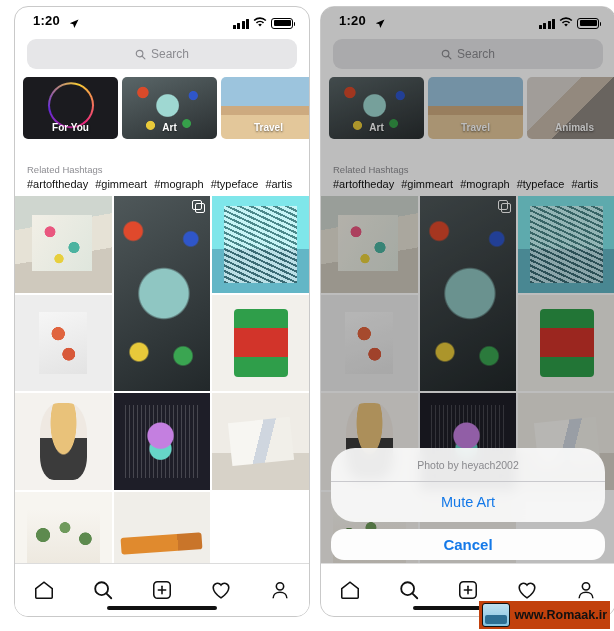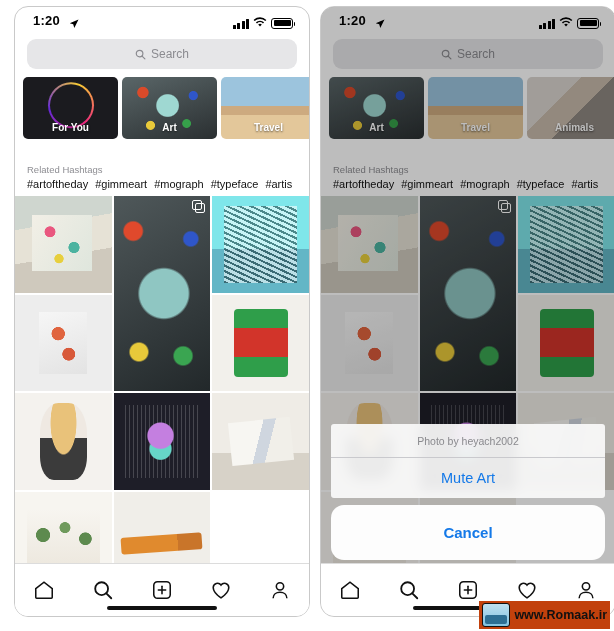--- a/index.html
+++ b/index.html
@@ -197,33 +197,33 @@
   }
 
   
   .dim{
     position:absolute;inset:0;background:rgba(0,0,0,0.26);
   }
   .sheet{
     position:absolute;left:10px;right:10px;bottom:56px;
   }
   .sheet-group{
-    background:rgba(250,250,250,0.93);border-radius:3px;overflow:hidden;
+    background:rgba(250,250,250,0.93);border-radius:24px;overflow:hidden;
     backdrop-filter:blur(6px);
   }
   .sheet-title{
     text-align:center;font-size:10.5px;color:#8a8a8e;padding:11px 8px 10px;
     border-bottom:0.7px solid #c9c9cd;
   }
   .sheet-btn{
     text-align:center;font-size:14.5px;color:#1479e8;padding:12px 8px;
   }
   .sheet-cancel{
     margin-top:7px;background:#fdfdfd;border-radius:13px;text-align:center;
-    font-size:15px;font-weight:bold;color:#1479e8;padding:19px 8px;
+    font-size:15px;font-weight:bold;color:#1479e8;padding:7px 8px;
   }
 
   
   .watermark{
     position:absolute;right:4px;bottom:2px;display:flex;align-items:center;gap:4px;
     background:#c2410c;padding:2px 3px;
   }
   .wm-logo{
     width:26px;height:22px;border:1.5px solid #111;border-radius:3px;
     background:linear-gradient(#bfe0ef,#7fc2e0);position:relative;overflow:hidden;

